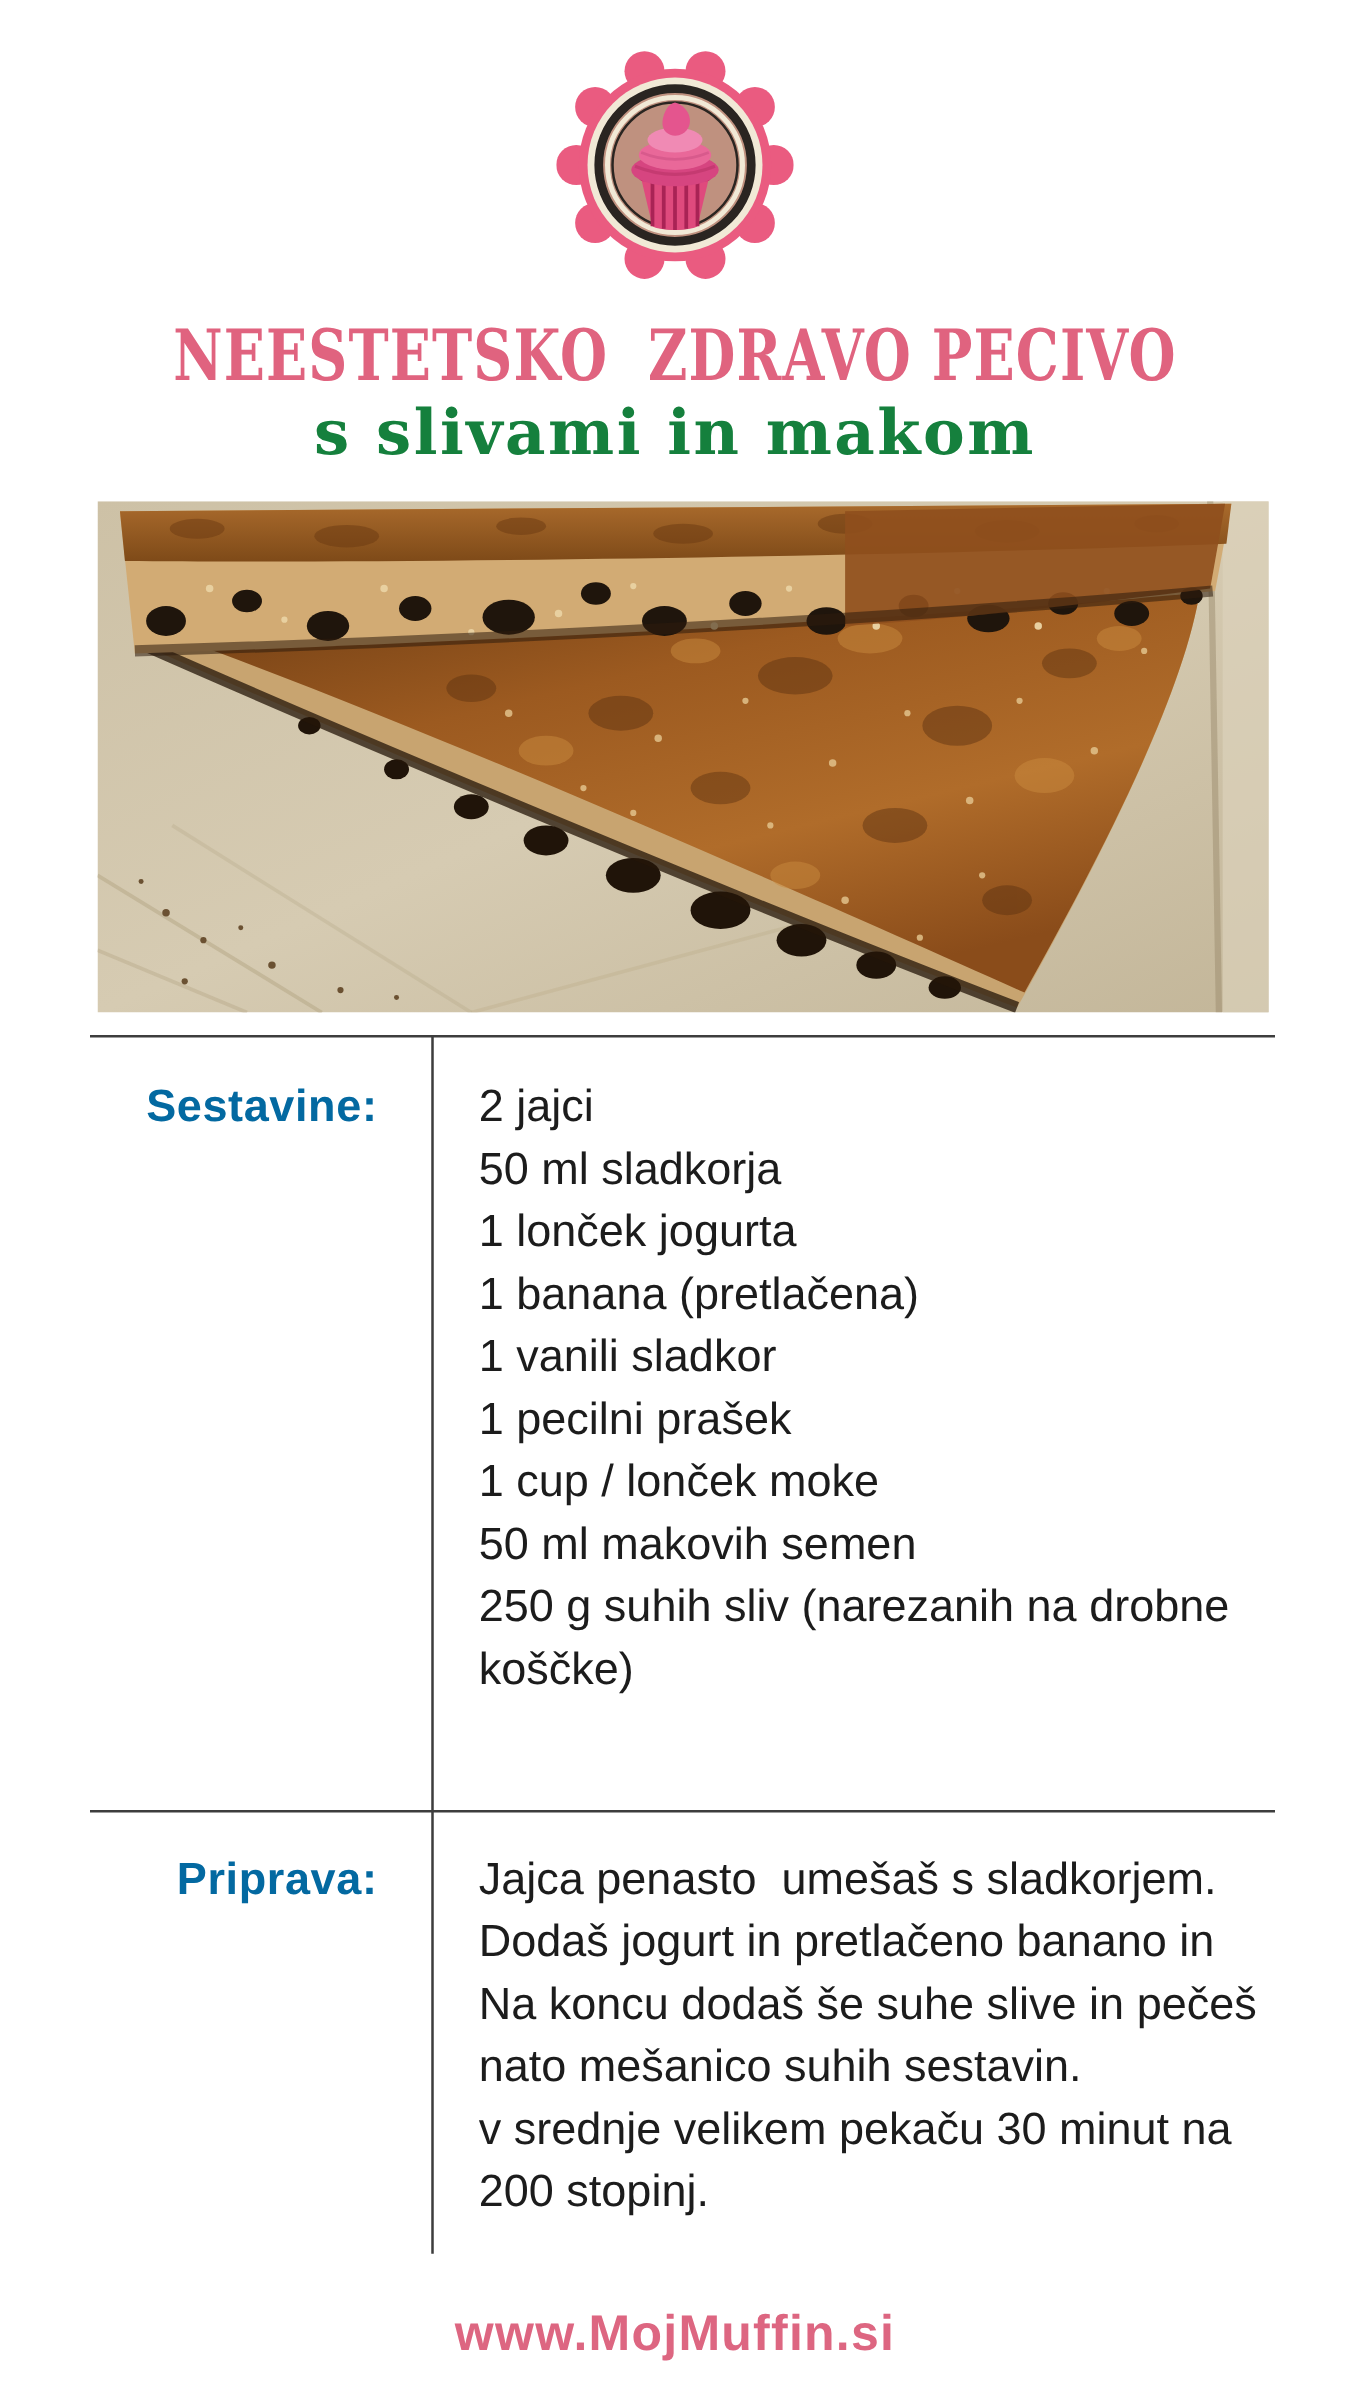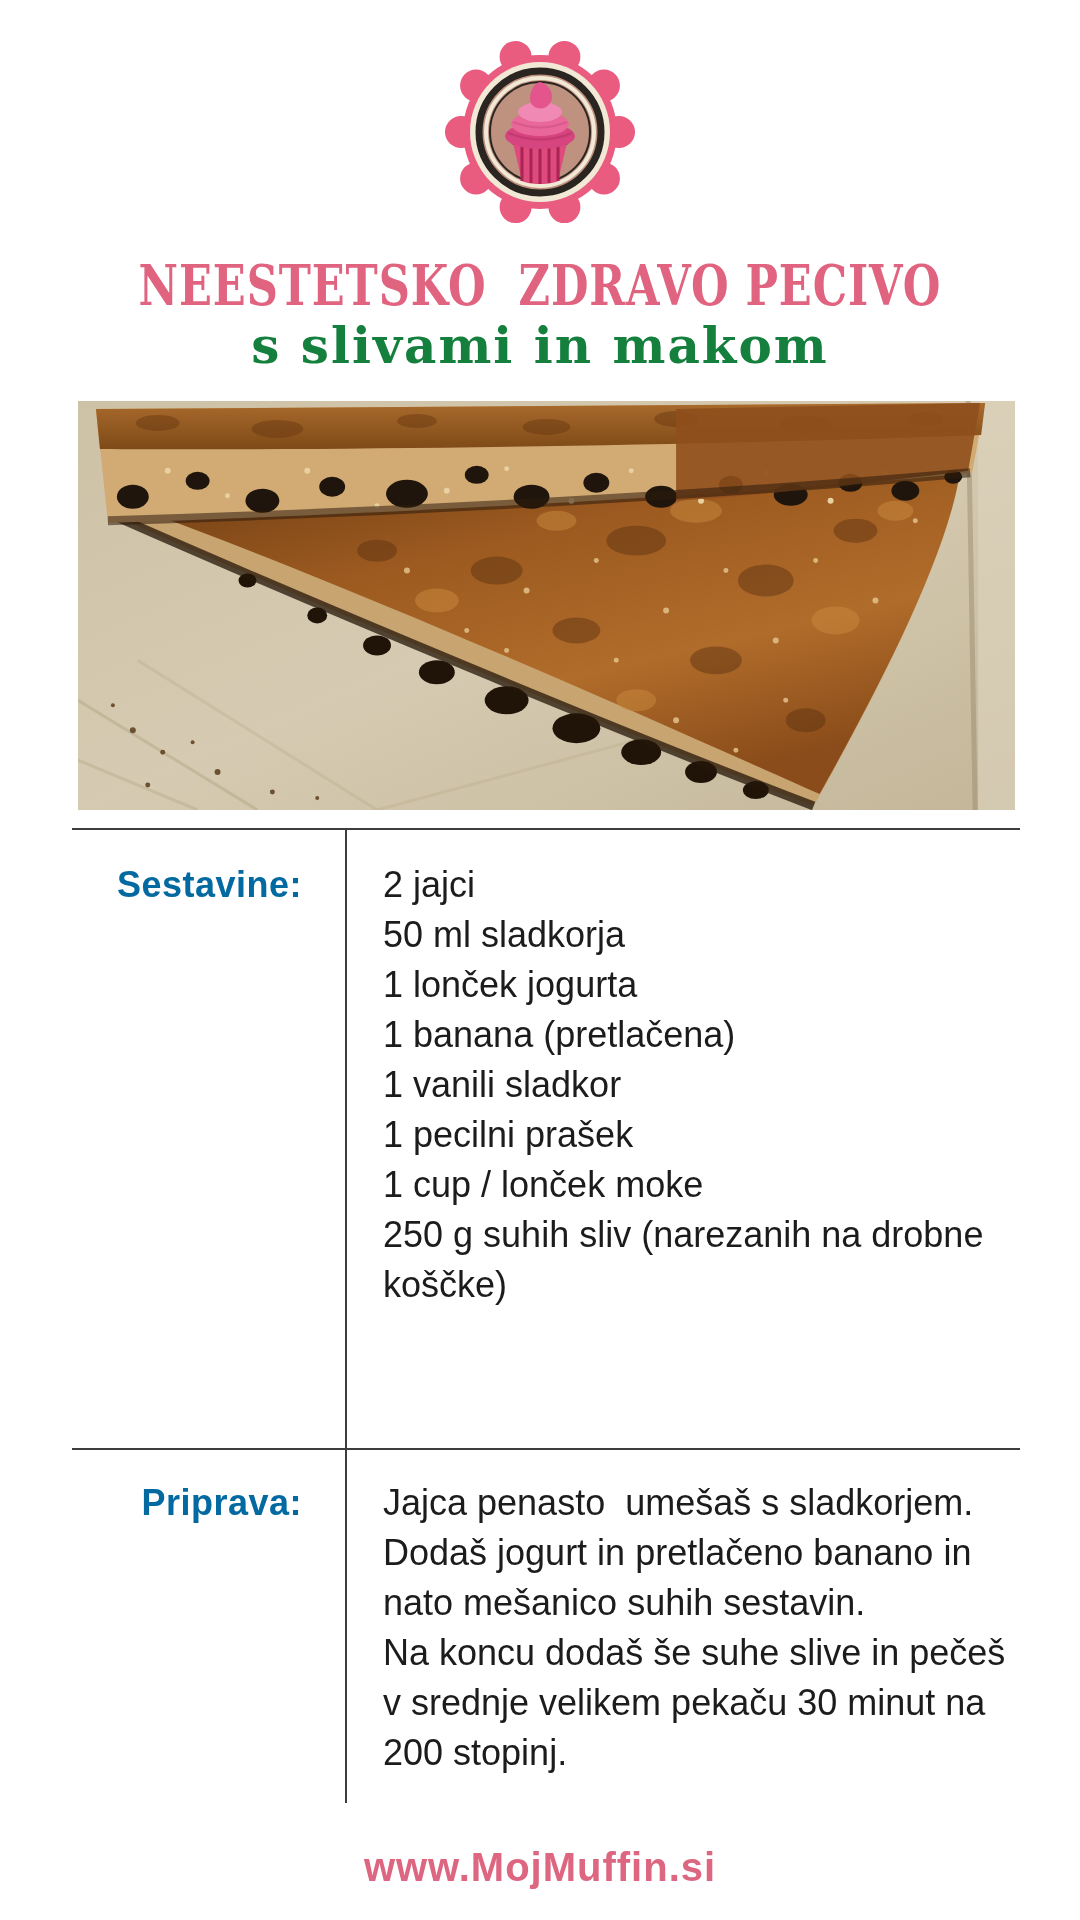--- a/index.html
+++ b/index.html
@@ -245,28 +245,29 @@
 
   <div class="label label-sestavine">Sestavine:</div>
   <div class="list ingredients">
       <div class="ing-line">2 jajci</div>
       <div class="ing-line">50 ml sladkorja</div>
       <div class="ing-line">1 lonček jogurta</div>
       <div class="ing-line">1 banana (pretlačena)</div>
       <div class="ing-line">1 vanili sladkor</div>
       <div class="ing-line">1 pecilni prašek</div>
       <div class="ing-line">1 cup / lonček moke</div>
+      <div class="ing-line">50 ml makovih semen</div>
       <div class="ing-line">250 g suhih sliv (narezanih na drobne koščke)</div>
     </div>
 
   <div class="label label-priprava">Priprava:</div>
   <div class="list preparation">
       <div class="prep-line">Jajca penasto  umešaš s sladkorjem.</div>
       <div class="prep-line">Dodaš jogurt in pretlačeno banano in</div>
+      <div class="prep-line">Na koncu dodaš še suhe slive in pečeš</div>
       <div class="prep-line">nato mešanico suhih sestavin.</div>
-      <div class="prep-line">Na koncu dodaš še suhe slive in pečeš</div>
       <div class="prep-line">v srednje velikem pekaču 30 minut na</div>
       <div class="prep-line">200 stopinj.</div>
     </div>
 
   <div class="footer">www.MojMuffin.si</div>
 
 </div>
 
 </body></html>

